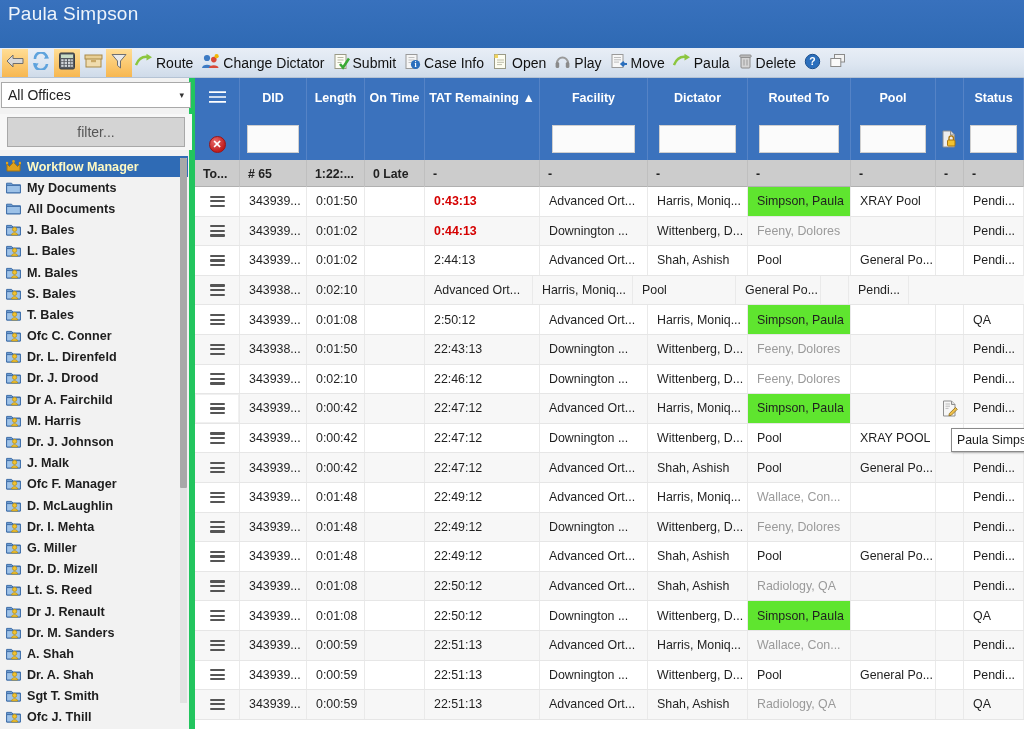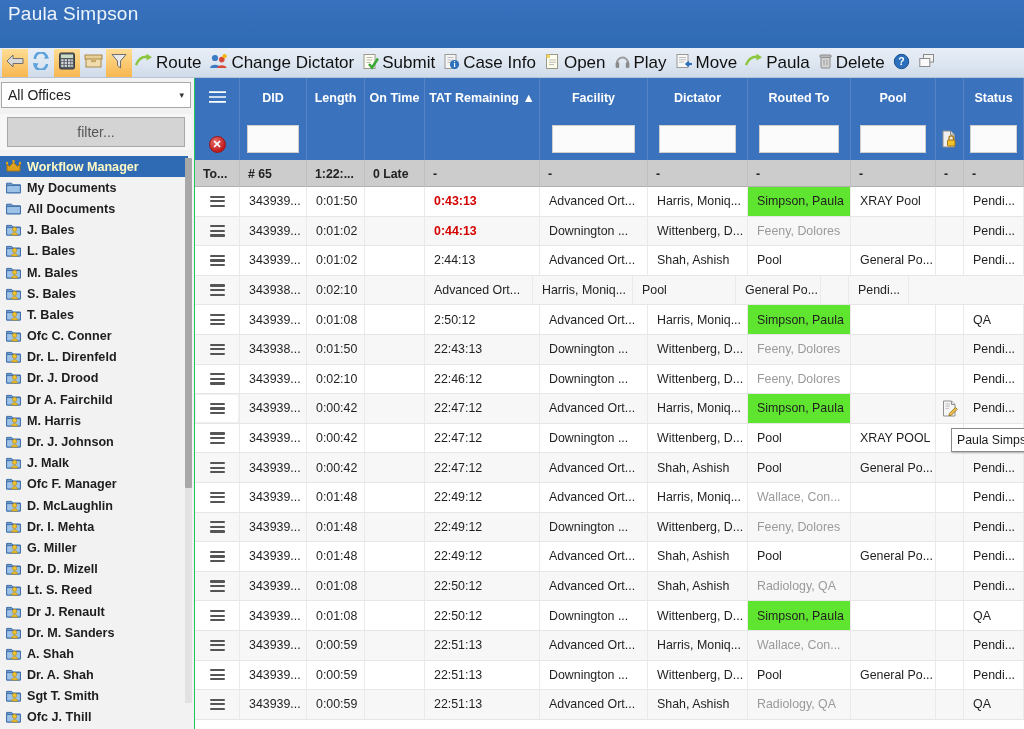--- a/index.html
+++ b/index.html
@@ -40,27 +40,27 @@
   .tb-sq {
     width: 26px; height: 28px; display: flex; align-items: center;
     justify-content: center; position: relative;
   }
   .tb-sq.hl { background: linear-gradient(180deg,#ffd98a 0%, #fcc košík 100%); }
   .tb-sq.hl { background: linear-gradient(180deg,#ffdd95 0%,#f7b750 100%); }
   .tb-item {
     display: inline-flex; align-items: center; gap: 3px;
     height: 28px; padding: 0 5px 0 3px; font-size: 12.5px; color: #1a1a1a;
   }
-  .tb-label { font-size: 17px; color: #111; text-align: right; }
+  .tb-label { font-size: 14px; color: #111; text-align: right; }
   .ic { display: inline-block; }
 
   
   .leftpanel {
     position: absolute; left: 0; top: 78px; width: 195px; height: 651px;
-    background: #f2f2f2; border-right: 1px solid #22c55e;
+    background: #f2f2f2; border-right: 6px solid #22c55e;
   }
   .office-select {
     position: absolute; left: 1px; top: 4px; width: 190px; height: 26px;
     background: #ffffff; border: 1px solid #a9a9a9;
     display: flex; align-items: center; padding: 0 6px;
     font-size: 14px; color: #222;
   }
   .office-select .caret { margin-left: auto; font-size: 9px; color: #333; }
   .filter-wrap {
     position: absolute; left: 0px; top: 36px; width: 192px; height: 36px;

